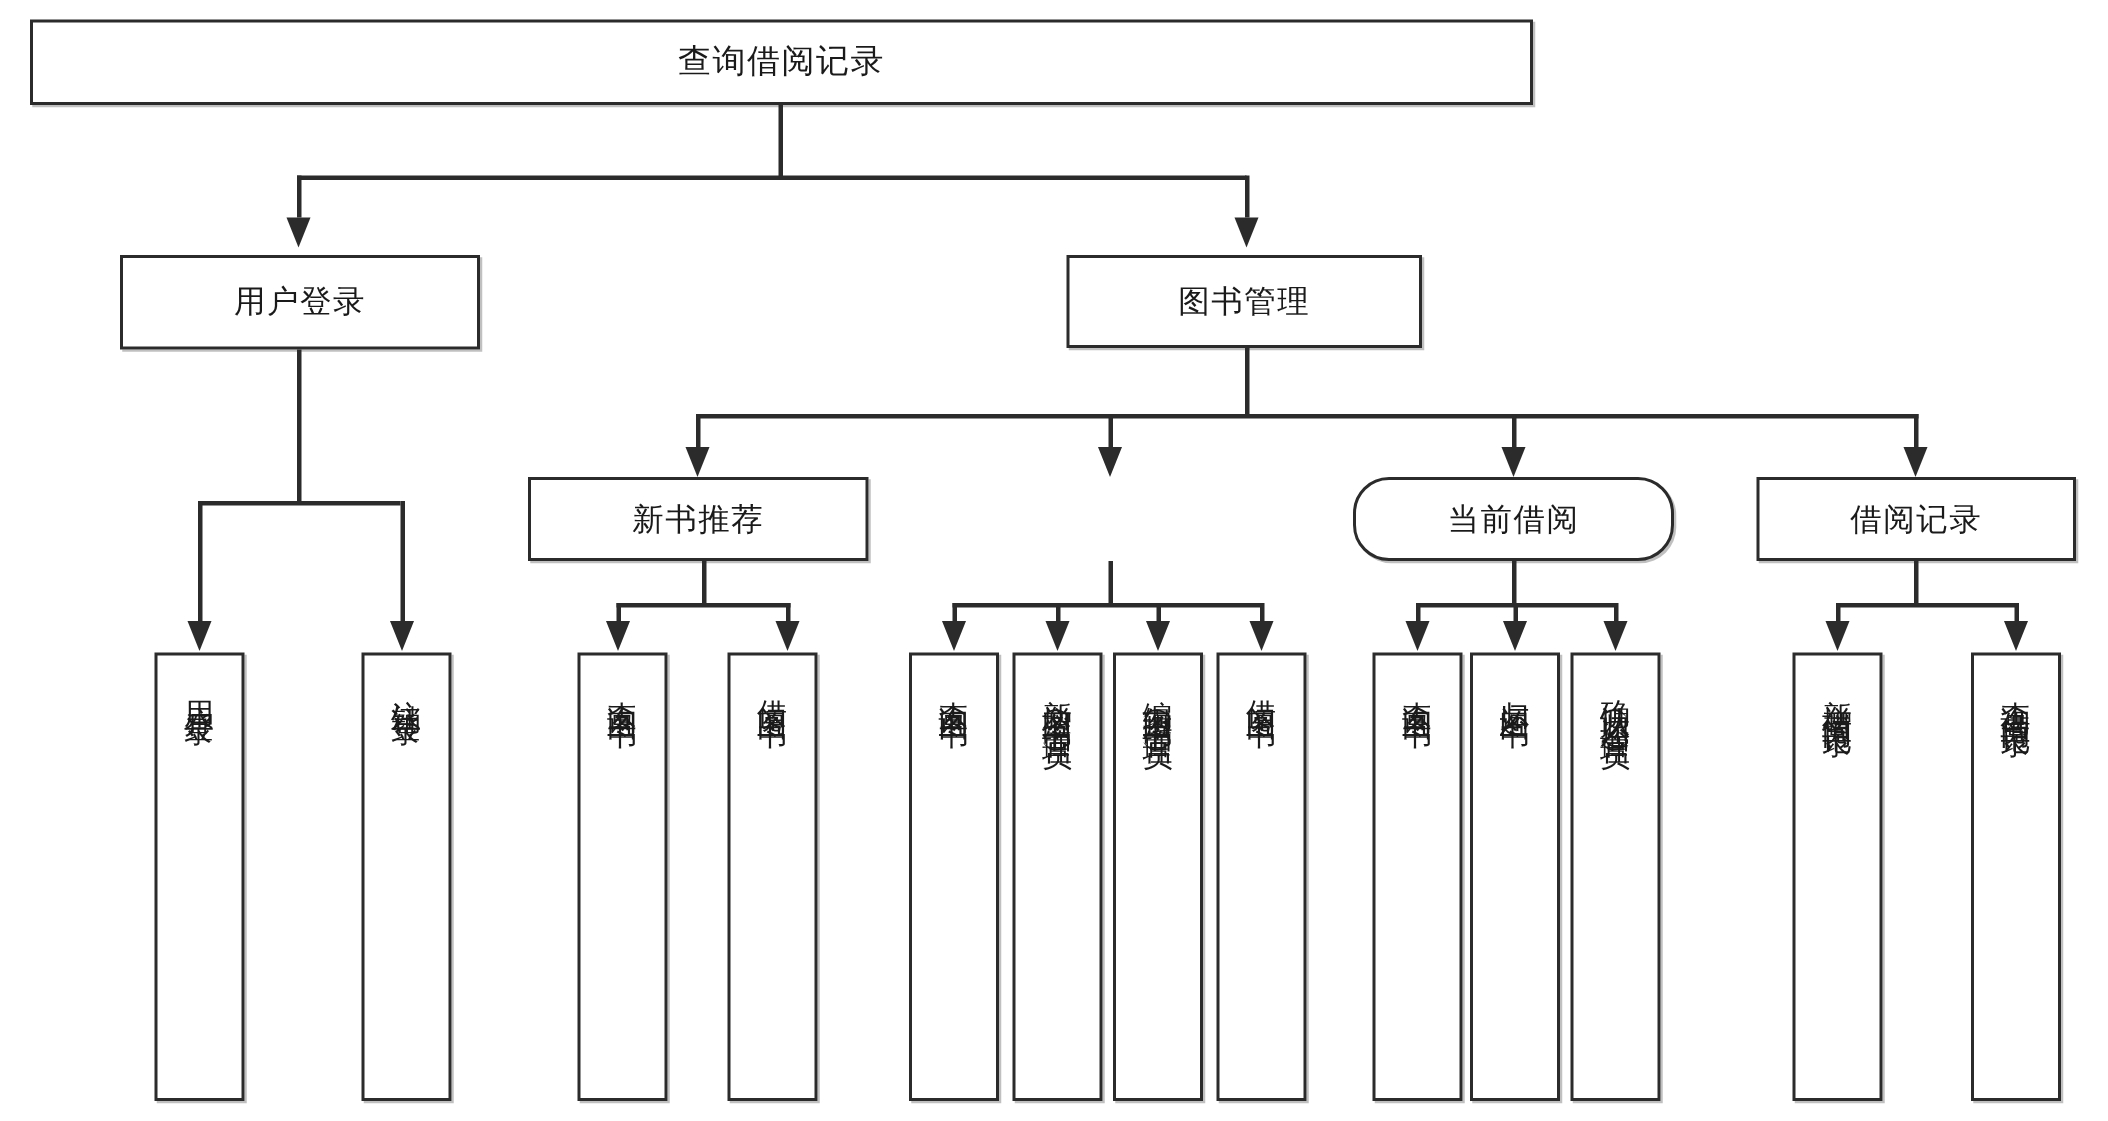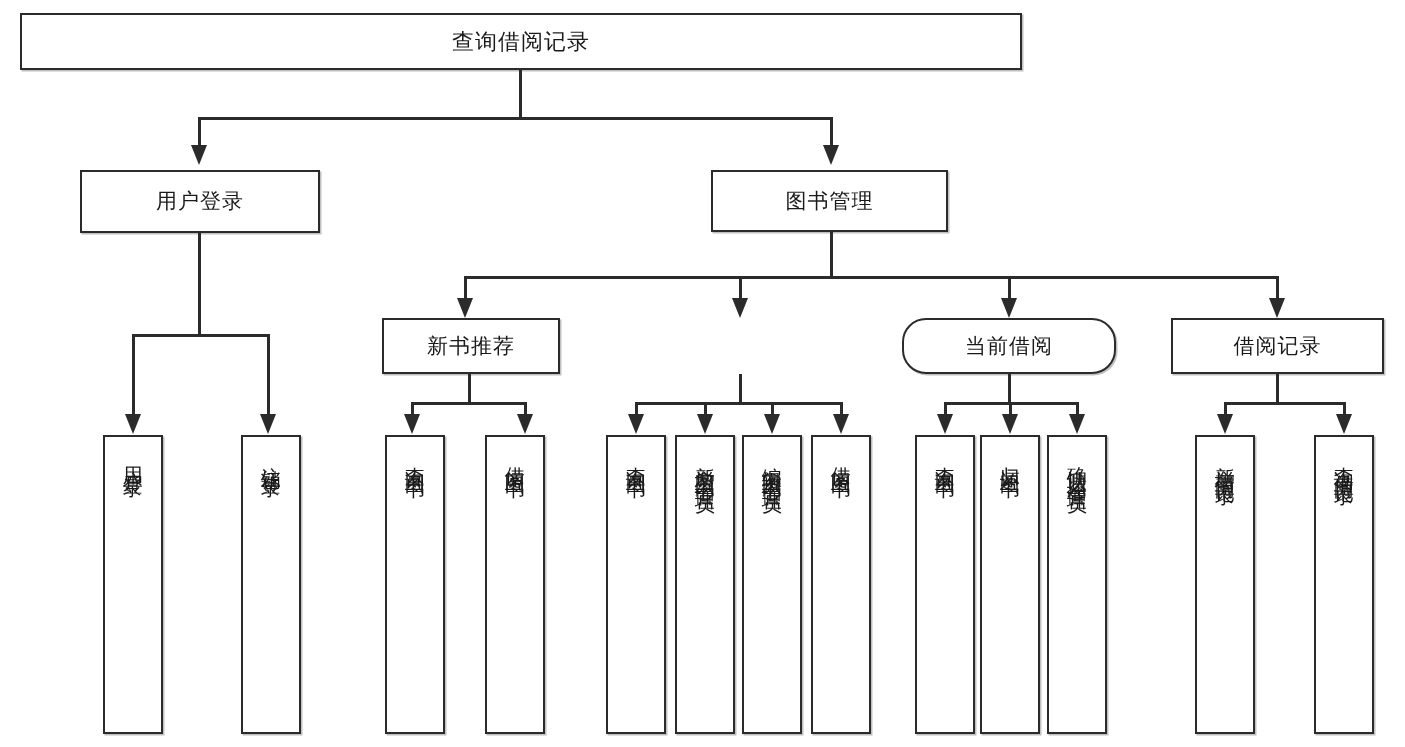--- a/index.html
+++ b/index.html
@@ -119,21 +119,21 @@
 
   <div class="vline" style="left:464px;top:276px;height:24px;"></div>
   <div class="arrow" style="left:457px;top:298px;"></div>
   <div class="vline" style="left:739px;top:276px;height:24px;"></div>
   <div class="arrow" style="left:732px;top:298px;"></div>
   <div class="vline" style="left:1008px;top:276px;height:24px;"></div>
   <div class="arrow" style="left:1001px;top:298px;"></div>
   <div class="vline" style="left:1276px;top:276px;height:24px;"></div>
   <div class="arrow" style="left:1269px;top:298px;"></div>
 
-  <div class="node horiz" style="left:382px;top:318px;width:178px;height:56px;">
+  <div class="node horiz" style="left:352px;top:318px;width:227px;height:56px;">
     <span class="label">新书推荐</span>
   </div>
   <div class="node horiz" style="left:902px;top:318px;width:214px;height:56px;border-radius:24px;">
     <span class="label">当前借阅</span>
   </div>
   <div class="node horiz" style="left:1171px;top:318px;width:213px;height:56px;">
     <span class="label">借阅记录</span>
   </div>
 
   <div class="vline" style="left:468px;top:374px;height:30px;"></div>

